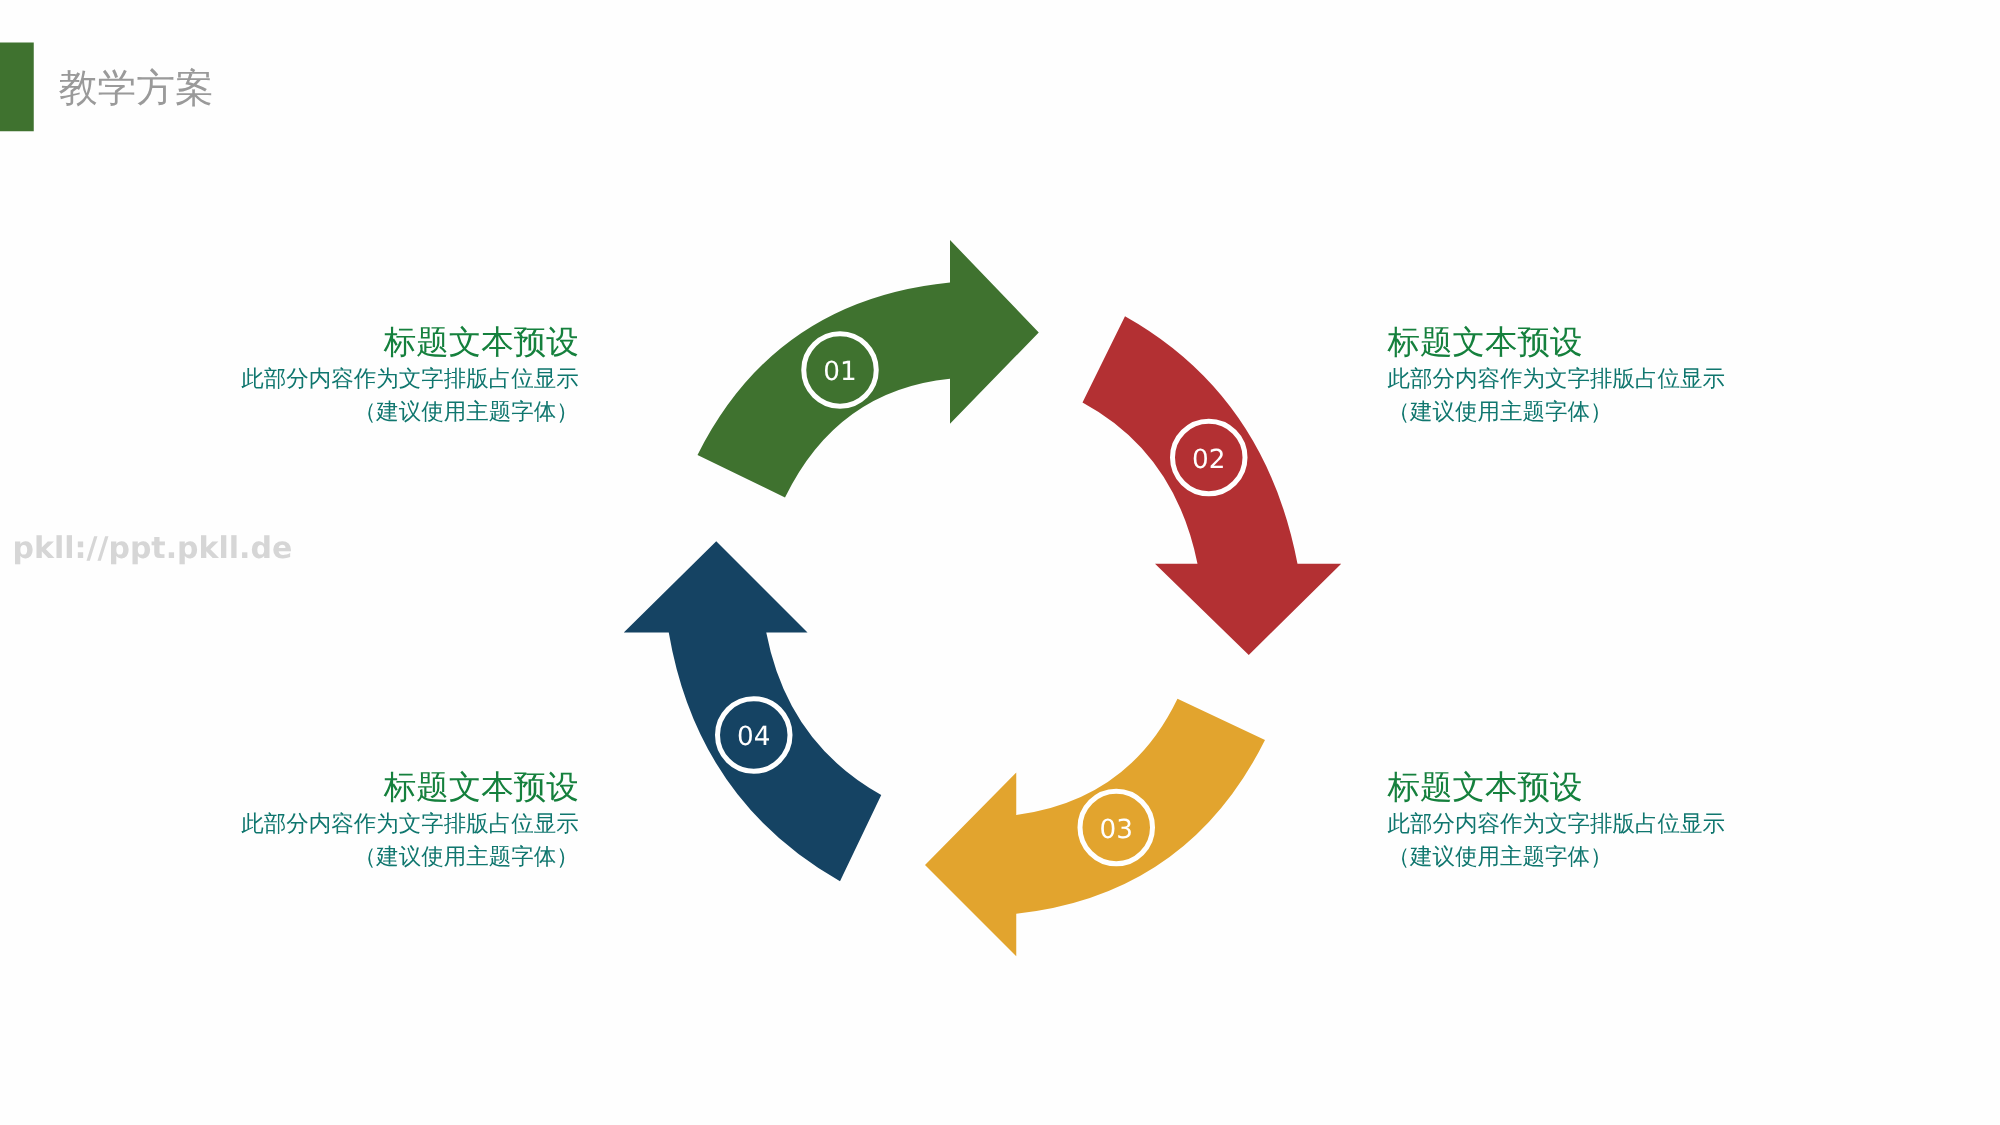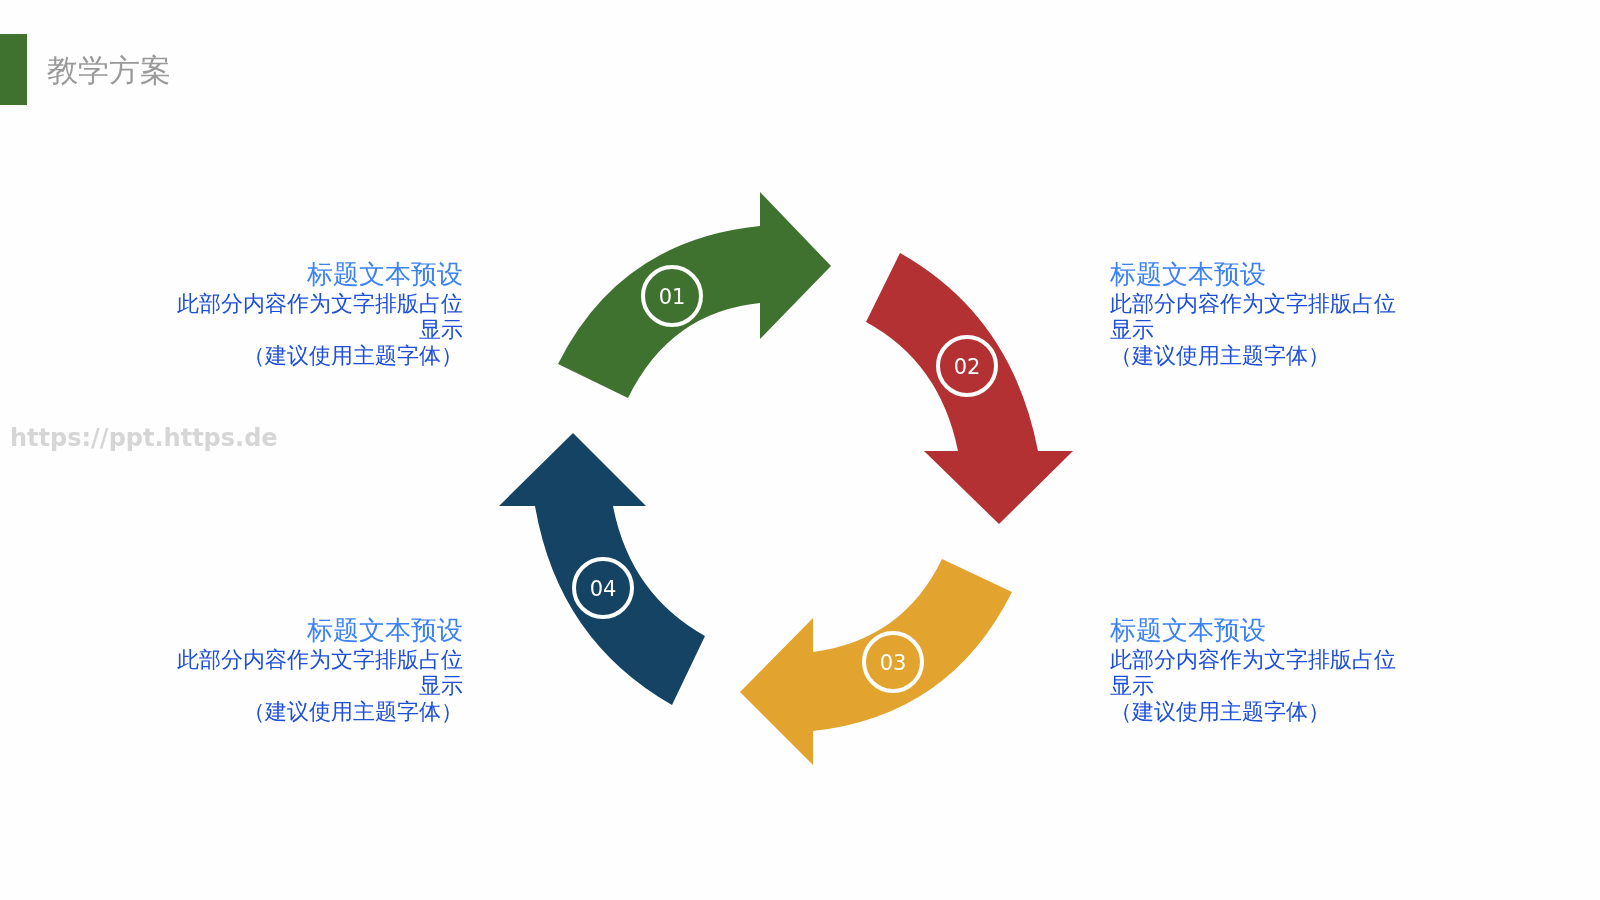--- a/index.html
+++ b/index.html
@@ -7,31 +7,31 @@
     width: 1600px; height: 900px; position: relative; overflow: hidden;
     background: #fefefe;
     font-family: "DejaVu Sans", "Liberation Sans", sans-serif;
   }
   .accent-bar { position: absolute; left: 0; top: 34px; width: 27px; height: 71px; background: #3f722f; }
   .page-title { position: absolute; left: 47px; top: 50px; font-size: 31px; color: #9a9a9a; letter-spacing: 0px; }
   .watermark { position: absolute; left: 10px; top: 424px; font-size: 24px; color: #d6d6d6; font-weight: bold; font-family: "DejaVu Sans", sans-serif; }
   .block { position: absolute; width: 300px; }
   .block.left { text-align: right; }
   .block.right { text-align: left; }
-  .block .title { font-size: 26px; color: #3b82f6; line-height: 34px; }
-  .block .desc { font-size: 22px; color: #1d4ed8; line-height: 26px; }
+  .block .title { font-size: 26px; color: #15803d; line-height: 34px; }
+  .block .desc { font-size: 18px; color: #0f766e; line-height: 26px; }
   #diagram { position: absolute; left: 0; top: 0; }
   .num { font-family: "DejaVu Sans", sans-serif; font-size: 21px; fill: #ffffff; }
 </style>
 </head>
 <body>
 
 <div class="accent-bar"></div>
 <div class="page-title">教学方案</div>
-<div class="watermark">https://ppt.https.de</div>
+<div class="watermark">pkll://ppt.pkll.de</div>
 
 <svg id="diagram" width="1600" height="900" viewBox="0 0 1600 900">
 
   <g>
     <path d="M 558 364 Q 620 240 760 226 L 760 192 L 831 266 L 760 339 L 760 303 Q 670 312 628 398 Z" fill="#3f722f"></path>
     <circle cx="672" cy="296" r="29" fill="none" stroke="#ffffff" stroke-width="4"></circle>
     <text class="num" x="672" y="304" text-anchor="middle">01</text>
   </g>
 
   <g>

